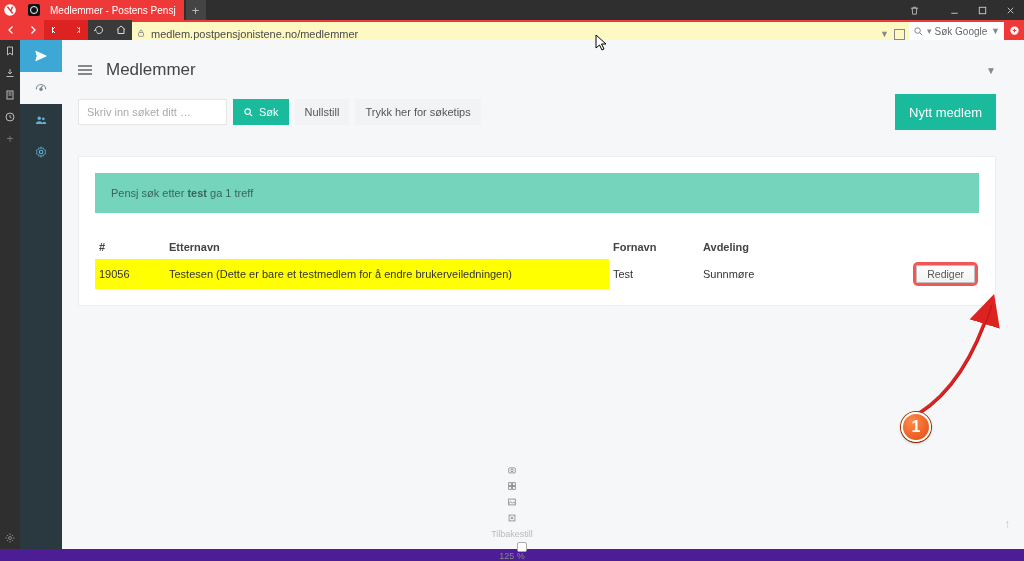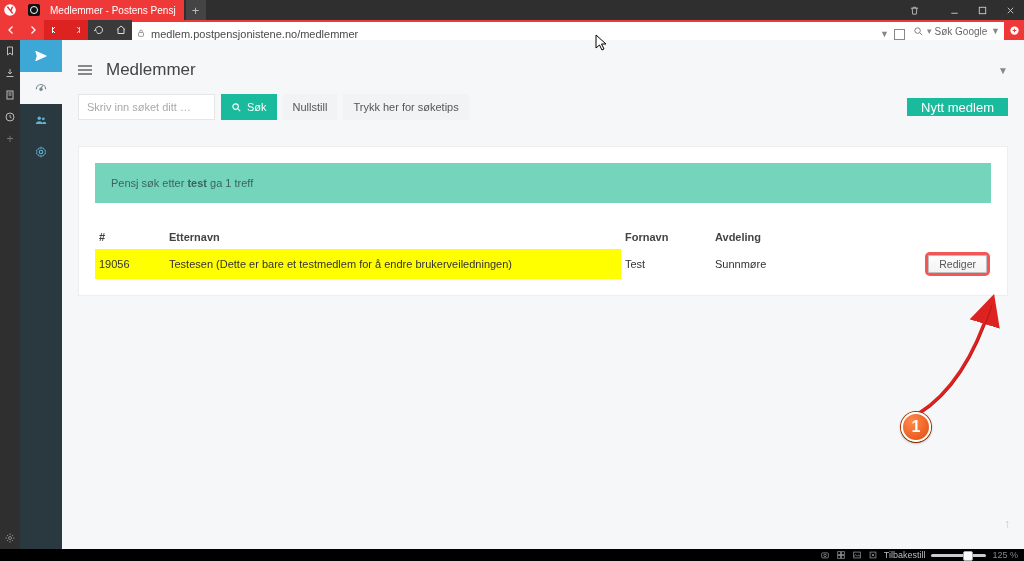--- a/index.html
+++ b/index.html
@@ -18,21 +18,21 @@
     .winctrls { margin-left: auto; display: flex; }
     .winctrl { width: 28px; height: 20px; display: flex; align-items: center; justify-content: center; color: #ccc; }
     .winctrl.trash svg { width: 11px; height: 11px; }
     .trashgap { width:12px; }
 
     .navbar { height: 20px; display: flex; align-items: stretch; }
     .navgroup-left { display: flex; background: #ef3939; height: 20px; }
     .navgroup-left .nbtn { width: 22px; height: 20px; display: flex; align-items: center; justify-content: center; color: #fff; }
     .navgroup-left .nbtn.mid { background: #d22; }
     .navbar .nbtn.dark { width: 22px; height: 20px; display: flex; align-items: center; justify-content: center; color: #ccc; background: #3a3a3a; }
-    .addrwrap { flex: 1; background: #ffffff; border-top: 2px solid #ef3939; display: flex; align-items: center; padding: 12px 4px; gap: 5px; height: 20px; }
+    .addrwrap { flex: 1; background: #fef9c3; border-top: 2px solid #ef3939; display: flex; align-items: center; padding: 12px 4px; gap: 5px; height: 20px; }
     .addrwrap .lock { color: #777; }
     .addrwrap .url { font-size: 11px; color: #4a4a4a; }
     .addr-right { margin-left: auto; display: flex; align-items: center; gap: 5px; color: #888; font-size: 11px; }
     .addr-right .box { width: 11px; height: 11px; border: 1px solid #888; }
     .searchwrap { width: 95px; background: #fff; border-top: 2px solid #ef3939; display: flex; align-items: center; height: 20px; padding: 0 4px; gap: 3px; color: #666; font-size: 10px; }
     .searchwrap .si { display:flex; align-items:center; }
     .v-dd { color:#888; font-size:9px; }
     .nbtn.red-right { width: 20px; height: 20px; background: #ef3939; display: flex; align-items: center; justify-content: center; }
     .nbtn.red-right svg { width: 11px; height: 11px; fill: #fff; }
 
@@ -44,34 +44,34 @@
 
     
     .appbar { position: absolute; left: 20px; top: 40px; bottom: 12px; width: 42px; background: #2a383f; display: flex; flex-direction: column; align-items: center; }
     .appbar .aitem { width: 42px; height: 32px; display: flex; align-items: center; justify-content: center; color: #5fb3d4; }
     .appbar .aitem.active { background: #3da8d6; color: #fff; }
     .appbar .aitem.sel { background: #f6f7f8; color: #78888f; }
     .appbar .aitem svg { width: 14px; height: 14px; }
 
     
     .main { position: absolute; left: 62px; right: 0; top: 40px; bottom: 12px; background: #f6f7f8; overflow: hidden; }
-    .content-inner { padding: 10px 16px 0 16px; }
+    .content-inner { padding: 10px 28px 0 16px; }
     .pagehead { display: flex; align-items: center; gap: 14px; height: 40px; }
     .hamb { display: flex; flex-direction: column; gap: 2px; }
     .hamb span { width: 14px; height: 2px; background: #888; display: block; }
     .pagetitle { font-size: 17px; font-weight: 400; color: #444; }
     .head-dd { margin-left: auto; color: #888; font-size: 10px; }
 
     .toolbar { display: flex; align-items: center; gap: 6px; margin-top: 4px; }
-    .searchbox { width: 137px; height: 26px; border: 1px solid #e6e6e6; background: #fff; display: flex; align-items: center; padding: 0 8px; color: #aaa; font-size: 11px; }
+    .searchbox { width: 149px; height: 26px; border: 1px solid #e6e6e6; background: #fff; display: flex; align-items: center; padding: 0 8px; color: #aaa; font-size: 11px; }
     .btn { height: 26px; display: flex; align-items: center; padding: 0 10px; font-size: 11px; cursor: pointer; gap: 5px; }
     .btn-sok { background: #1aba9c; color: #fff; }
     .btn-null { background: #f1f3f4; color: #555; }
     .btn-tips { background: #f1f3f4; color: #555; }
-    .btn-new { background: #1aba9c; color: #fff; height: 18px; padding: 0 14px; font-size: 13px; margin-left: auto; }
+    .btn-new { background: #1aba9c; color: #fff; height: 36px; padding: 0 14px; font-size: 13px; margin-left: auto; }
 
     .panel { background: #fff; margin-top: 26px; padding: 16px; border: 1px solid #eceeef; }
     .result-banner { background: #74d4bc; color: #3b655a; padding: 14px 16px; font-size: 11px; }
     .result-banner b { font-weight: 700; }
 
     table.results { width: 100%; border-collapse: collapse; margin-top: 22px; font-size: 11px; }
     table.results th { text-align: left; font-weight: 700; color: #444; padding: 6px 4px; }
     table.results td { padding: 6px 4px; }
     tr.hl { background: #ffff00; }
     tr.hl td.nohl { background: #fff; }
@@ -79,21 +79,21 @@
     .rediger-btn { display: inline-block; border: 1px solid #bfbfbf; background: linear-gradient(#fdfdfd,#f3f3f3); padding: 2px 10px; border-radius: 2px; font-size: 10.5px; color: #555; box-shadow: 0 0 0 3px rgba(239,57,57,0.85); }
 
     
     .annot-badge { position: absolute; left: 839px; top: 372px; width: 30px; height: 30px; border-radius: 50%; background: radial-gradient(circle at 35% 30%, #ff8a4a, #e24a10); border: 2px solid #fff; box-shadow: 0 1px 3px rgba(0,0,0,0.45), 0 0 0 1px #b93300; color: #fff; font-size: 16px; font-weight: 700; display: flex; align-items: center; justify-content: center; font-family: "Trebuchet MS", sans-serif; }
     .annot-arrow { position: absolute; left: 834px; top: 254px; pointer-events: none; }
 
     
     .stt { position: absolute; right: 14px; bottom: 18px; color: #c3c7c9; font-size: 12px; }
 
     
-    .statusbar { position: absolute; left: 0; right: 0; bottom: 0; height: 12px; background: #000000; display: flex; align-items: center; justify-content: flex-end; padding: 0 6px; gap: 6px; color: #888; font-size: 9px; }
+    .statusbar { position: absolute; left: 0; right: 0; bottom: 0; height: 12px; background: #4c1d95; display: flex; align-items: center; justify-content: flex-end; padding: 0 6px; gap: 6px; color: #888; font-size: 9px; flex-direction: column; }
     .statusbar .sic { display: flex; align-items: center; }
     .statusbar .sic svg { width: 10px; height: 10px; }
     .slider { width: 55px; height: 3px; background: #ccc; border-radius: 2px; position: relative; }
     .slider::after { content: ""; position: absolute; left: 32px; top: -3px; width: 8px; height: 8px; background: #fff; border: 1px solid #aaa; border-radius: 2px; }
     .tgrey { color:#bbb; }
 
     
     .cursor { position: absolute; left: 595px; top: 34px; pointer-events: none; }
   </style>
 </head>

